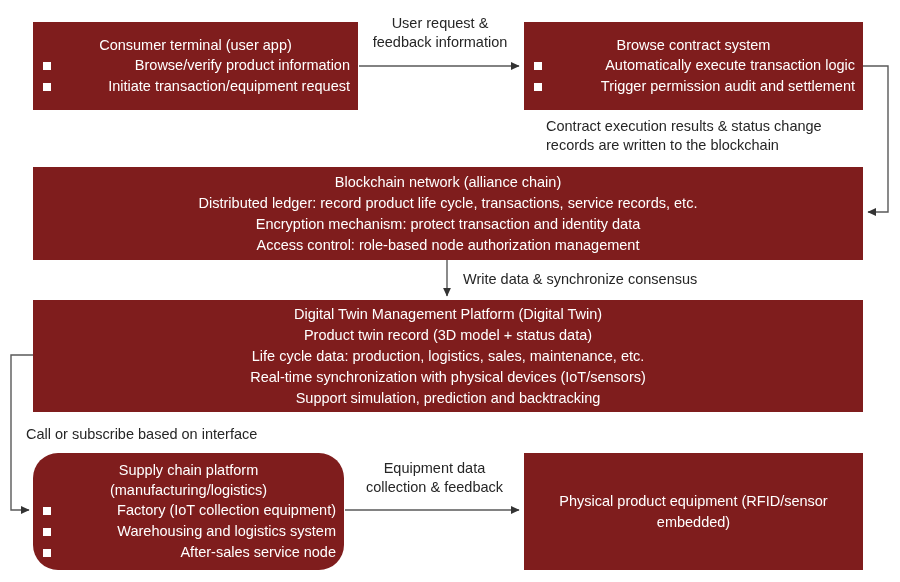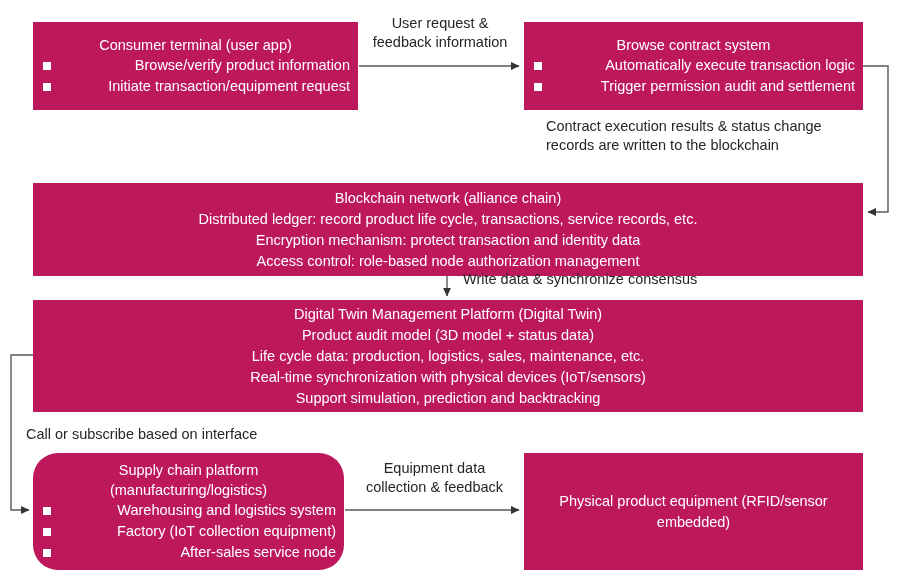--- a/index.html
+++ b/index.html
@@ -10,21 +10,21 @@
   #canvas {
     position: relative;
     width: 900px;
     height: 582px;
     background: #ffffff;
     font-family: "Liberation Sans", sans-serif;
     overflow: hidden;
   }
   .node {
     position: absolute;
-    background: #be185d;
+    background: #7f1d1d;
     color: #ffffff;
     box-sizing: border-box;
     display: flex;
     flex-direction: column;
     justify-content: center;
     padding: 4px 8px;
   }
   .node .title {
     text-align: center;
     font-size: 14.5px;
@@ -107,41 +107,41 @@
   </div>
 
   <div class="node" style="left:524px; top:22px; width:339px; height:88px;">
     <div class="title">Browse contract system</div>
     <ul class="bullets">
       <li><span class="sq"></span><span>Automatically execute transaction logic</span></li>
       <li><span class="sq"></span><span>Trigger permission audit and settlement</span></li>
     </ul>
   </div>
 
-  <div class="node" style="left:33px; top:183px; width:830px; height:93px;">
+  <div class="node" style="left:33px; top:167px; width:830px; height:93px;">
     <div class="centerline">Blockchain network (alliance chain)</div>
     <div class="centerline">Distributed ledger: record product life cycle, transactions, service records, etc.</div>
     <div class="centerline">Encryption mechanism: protect transaction and identity data</div>
     <div class="centerline">Access control: role-based node authorization management</div>
   </div>
 
   <div class="node" style="left:33px; top:300px; width:830px; height:112px;">
     <div class="centerline">Digital Twin Management Platform (Digital Twin)</div>
-    <div class="centerline">Product audit model (3D model + status data)</div>
+    <div class="centerline">Product twin record (3D model + status data)</div>
     <div class="centerline">Life cycle data: production, logistics, sales, maintenance, etc.</div>
     <div class="centerline">Real-time synchronization with physical devices (IoT/sensors)</div>
     <div class="centerline">Support simulation, prediction and backtracking</div>
   </div>
 
   <div class="node" style="left:33px; top:453px; width:311px; height:117px;border-radius:25px;">
     <div class="title">Supply chain platform
 (manufacturing/logistics)</div>
     <ul class="bullets">
+      <li><span class="sq"></span><span>Factory (IoT collection equipment)</span></li>
       <li><span class="sq"></span><span>Warehousing and logistics system</span></li>
-      <li><span class="sq"></span><span>Factory (IoT collection equipment)</span></li>
       <li><span class="sq"></span><span>After-sales service node</span></li>
     </ul>
   </div>
 
   <div class="node" style="left:524px; top:453px; width:339px; height:117px;">
     <div class="centerline">Physical product equipment (RFID/sensor embedded)</div>
   </div>
 
   <div class="edge-label ctr" style="left:365px; top:14px; width:150px;">User request &amp;
 feedback information</div>

